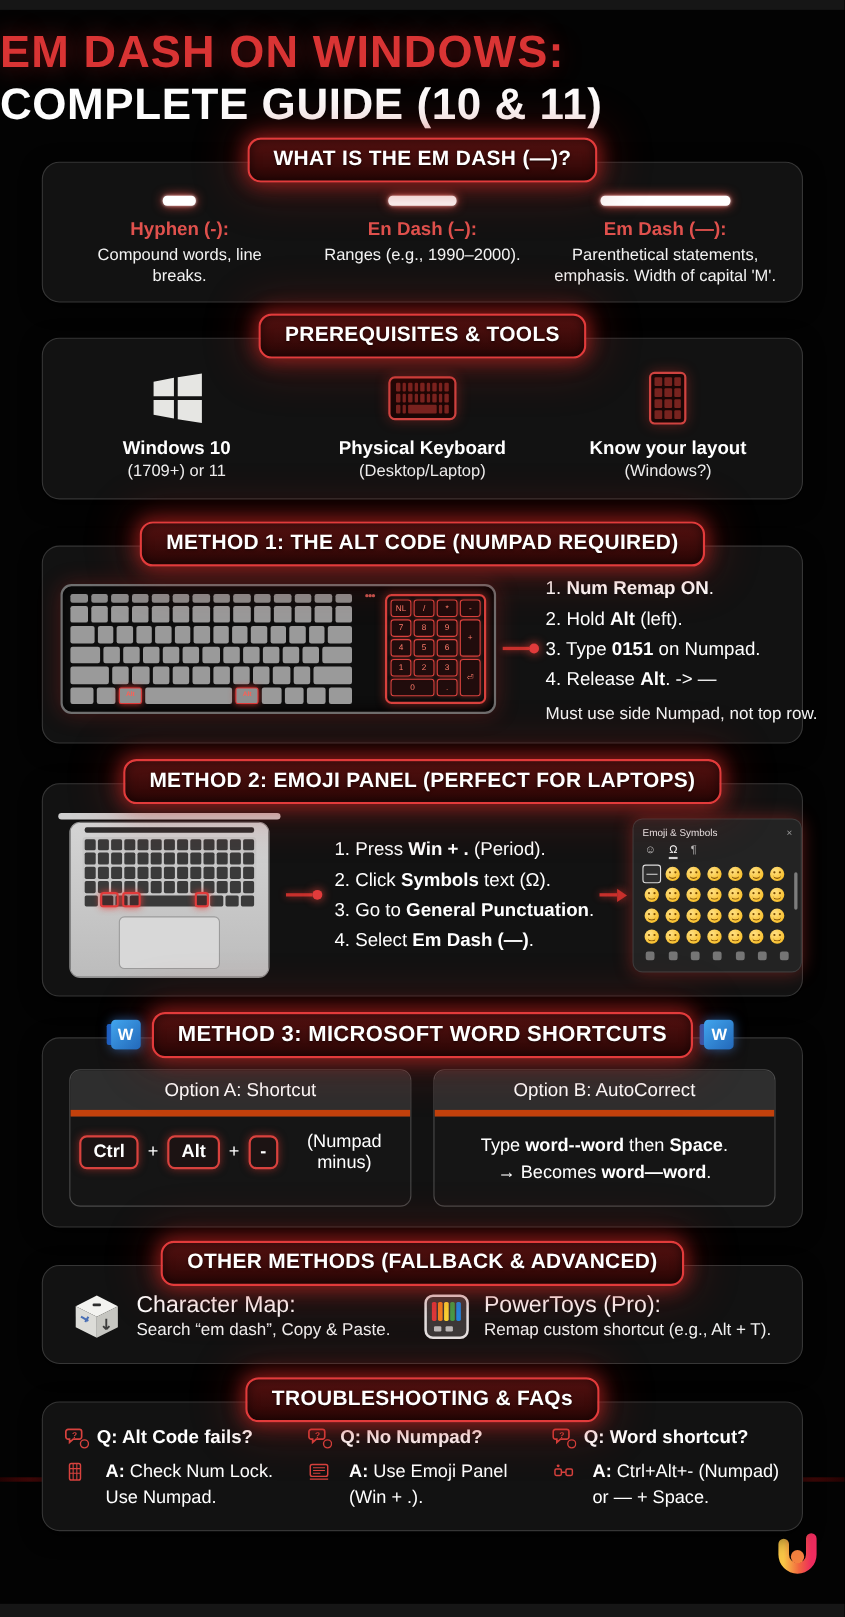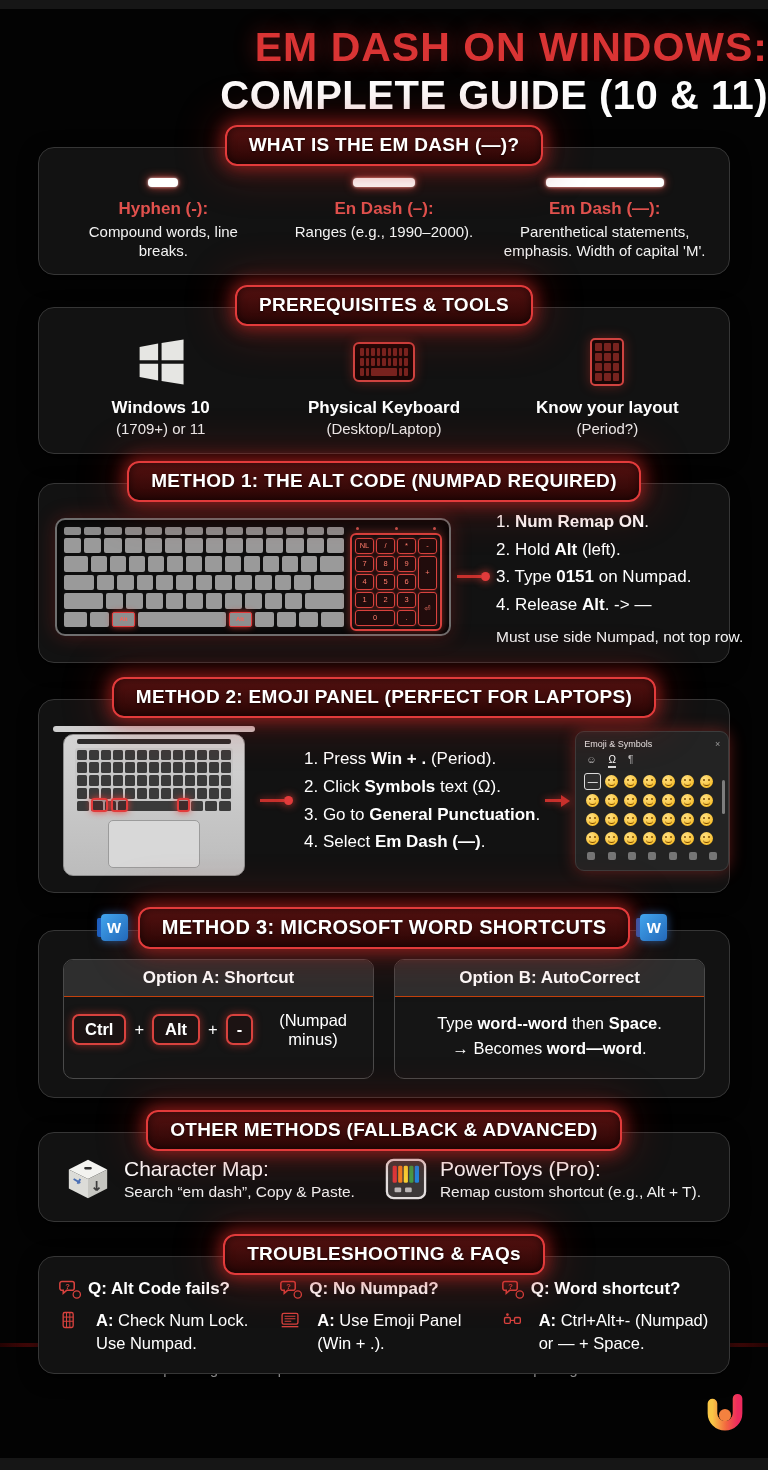--- a/index.html
+++ b/index.html
@@ -4,21 +4,21 @@
 <style>
   *{box-sizing:border-box;margin:0;padding:0}
   html,body{background:#000}
   body{width:768px;font-family:"Liberation Sans",sans-serif;color:#fff}
   .page{position:relative;width:768px;height:1470px;background:#030303;overflow:hidden}
   .edge-strip{position:absolute;left:0;right:0;height:9px;background:#161616}
   .edge-top{top:0}.edge-bottom{bottom:0;height:12px}
   b{font-weight:700}
 
   
-  .header{padding-top:24px;text-align:right;position:relative;z-index:2}
+  .header{padding-top:24px;text-align:left;position:relative;z-index:2}
   .title-red{font-size:41px;font-weight:800;letter-spacing:1px;color:#d93434;text-shadow:0 0 22px rgba(220,40,40,.45)}
   .title-white{font-size:40px;font-weight:800;letter-spacing:.5px;color:#fdfdfd;margin-top:2px}
 
   
   .section{position:relative}
   .badge-row{text-align:center;position:relative;z-index:3;display:flex;justify-content:center;align-items:center;gap:10px}
   .badge{display:inline-block;padding:7px 22px 8px;border-radius:12px;border:2.5px solid #e23b3b;
          background:linear-gradient(180deg,#551110,#2a0605);color:#fff;font-size:19px;font-weight:800;letter-spacing:.3px;
          box-shadow:0 0 16px 3px rgba(216,42,38,.55),0 0 42px 10px rgba(170,25,22,.28), inset 0 0 10px rgba(0,0,0,.55);
          text-shadow:0 1px 2px rgba(0,0,0,.6)}
@@ -64,21 +64,21 @@
   .m1-body{display:flex;align-items:center;gap:6px}
   .kb{width:396px;height:118px;background:#0e0e0e;border:2px solid #6f6f6f;border-radius:10px;padding:7px;
       display:flex;gap:6px;flex:0 0 auto;box-shadow:0 0 20px rgba(210,40,35,.28), inset 0 0 12px #000}
   .kb-main{flex:1;display:flex;flex-direction:column;gap:3px}
   .kb-row{display:flex;gap:3px;flex:1}
   .kb-row.fn{flex:0 0 8px}
   .kb-key{background:#9a9a9a;border-radius:2px;flex:1}
   .kb-row.fn .kb-key{background:#8b8b8b}
   .kb-key.kb-alt{background:#8f8f8f;border:1.5px solid #e23b3b;box-shadow:0 0 6px rgba(232,55,48,.85);
                  color:#ff5f55;font-size:6px;font-weight:700;display:flex;align-items:center;justify-content:center}
-  .np-col{flex:0 0 auto;display:flex;flex-direction:column;gap:3px}
+  .np-col{flex:0 0 auto;display:flex;flex-direction:row;gap:3px}
   .np-lights{display:flex;justify-content:space-between;padding:0 6px;height:6px}
   .np-lights i{width:3px;height:3px;border-radius:50%;background:#c4534d}
   .np{display:grid;grid-template-columns:repeat(4,19px);grid-auto-rows:16px;gap:2px;border:2px solid #d8423e;
       border-radius:6px;padding:3px;box-shadow:0 0 9px rgba(230,60,50,.5)}
   .np-key{border:1.2px solid #d8423e;border-radius:3px;background:rgba(62,11,9,.4);color:#ff7b6b;font-size:7.5px;
           display:flex;align-items:center;justify-content:center;box-shadow:0 0 4px rgba(220,60,50,.4)}
   .np-key.r2{grid-row:span 2}.np-key.c2{grid-column:span 2}
 
   
   .m2 .panel{padding:26px 14px 16px}
@@ -115,21 +115,21 @@
   .ep-bottom i{width:8px;height:8px;border-radius:2px;background:#8a8a8a;opacity:.8}
 
   
   .word-icon{width:27px;height:27px;border-radius:4px;background:linear-gradient(135deg,#41a5ee,#2368b9);
              display:flex;align-items:center;justify-content:center;font-weight:800;font-size:15px;color:#fff;
              box-shadow:0 0 10px rgba(60,130,220,.6);position:relative}
   .word-icon::before{content:"";position:absolute;left:-4px;top:4px;bottom:4px;width:9px;background:#185abd;border-radius:2px;z-index:-1}
   .m3 .panel{padding:6px 24px 18px}
   .m3-cards{display:flex;gap:20px;margin-top:22px}
   .m3-card{flex:1;border:1.3px solid #4a4a4a;border-radius:10px;overflow:hidden;background:#151515}
-  .m3-card-h{background:#2e2e2e;text-align:center;font-weight:700;font-size:17px;padding:8px 4px;border-bottom:1px solid #c2410c}
+  .m3-card-h{background:#2e2e2e;text-align:center;font-weight:400;font-size:17px;padding:8px 4px;border-bottom:6px solid #c2410c}
   .m3-card-b{padding:14px 8px 16px;text-align:center}
   .keyrow{display:flex;align-items:center;justify-content:center;gap:8px;font-size:16.5px}
   .keycap{border:2px solid #d8423e;border-radius:7px;padding:4px 11px;font-weight:700;font-size:16.5px;background:#1c1313;
           box-shadow:0 0 8px rgba(222,55,48,.55);color:#fff}
   .keycap.narrow{padding:4px 9px}
   .autocorrect-line{font-size:16.5px;line-height:1.55}
 
   
   .s6 .panel{padding:24px 26px 20px}
   .om-body{display:flex;align-items:center;gap:30px}
@@ -252,27 +252,27 @@
                 <div></div>
                 <div></div>
                 <div></div>
                 <div></div>
                 <div></div>
                 <div></div>
                 <div></div>
               </div>
             </div>
           <div class="s2-title">Know your layout</div>
-          <div class="s2-sub">(Period?)</div>
-        </div>
-      </div>
-    </div>
-  </div>
-
-  <div class="section m1" style="margin-top:7px">
+          <div class="s2-sub">(Windows?)</div>
+        </div>
+      </div>
+    </div>
+  </div>
+
+  <div class="section m1" style="margin-top:20px">
     <div class="badge-row">
         <span class="badge">METHOD 1: THE ALT CODE (NUMPAD REQUIRED)</span>
       </div>
     <div class="panel">
       <div class="m1-body">
         <div class="kb" id="kb-desktop">
           <div class="kb-main" id="kb-main">
               <div class="kb-row fn">
                 <div class="kb-key" style="flex: 1 1 0%;"></div>
                 <div class="kb-key" style="flex: 1 1 0%;"></div>

